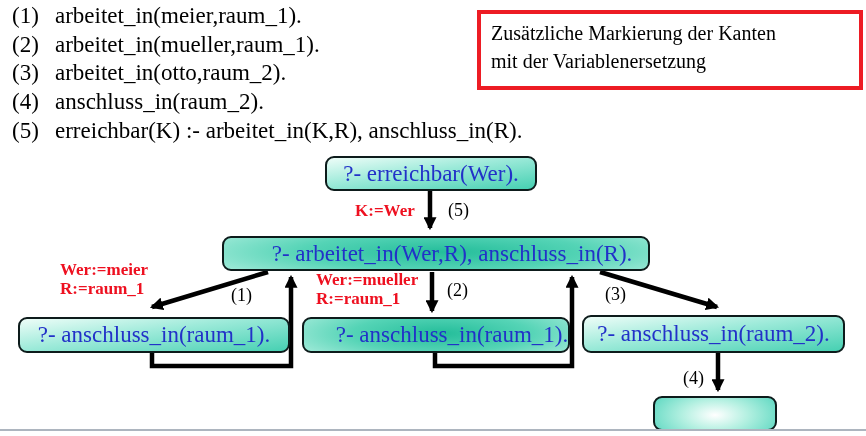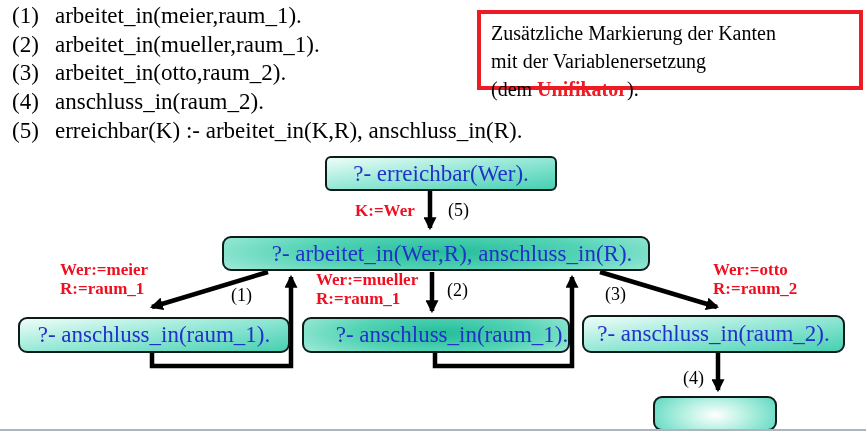--- a/index.html
+++ b/index.html
@@ -21,21 +21,21 @@
   .edges{position:absolute;left:0;top:0;}
   .edges line,.edges polyline{stroke:#000;stroke-width:4.5;fill:none;}
 
   
   .node{position:absolute;box-sizing:border-box;border:2px solid #0d1b1b;border-radius:9px;
         display:flex;align-items:center;justify-content:center;
         font-size:23px;color:#2231c8;white-space:nowrap;}
   .grad-a{background:linear-gradient(172deg,#eefdf8 0%,#9cead9 45%,#46d0b2 100%);}
   .grad-b{background:radial-gradient(ellipse 75% 130% at 52% 45%,#24bd9a 0%,#55d4b6 45%,#c6f5ea 100%);padding-left:32px;}
   .grad-c{background:radial-gradient(ellipse 60% 110% at 50% 55%,#ffffff 0%,#b4f0e1 45%,#5ad7c0 100%);}
-  .node-root{left:325px;top:156px;width:232px;height:35px;border-radius:6px;}
+  .node-root{left:325px;top:156px;width:212px;height:35px;}
   .node-goal{left:222px;top:236px;width:428px;height:35px;}
   .node-leaf1{left:18px;top:317px;width:272px;height:36px;}
   .node-leaf2{left:302px;top:317px;width:268px;height:36px;}
   .node-leaf3{left:582px;top:315px;width:263px;height:38px;justify-content:center;}
   .node-empty{left:653px;top:396px;width:124px;height:35px;}
 
   
   .unifier{position:absolute;color:#ee1020;font-weight:bold;font-size:17px;line-height:19px;white-space:nowrap;}
   .edgenum{position:absolute;color:#000;font-size:18px;white-space:nowrap;}
   .u5{left:355px;top:201px;}
@@ -74,21 +74,20 @@
     </div>
     <div class="clause-row">
       <span class="clause-num">(5)</span>
       <span>erreichbar(K) :- arbeitet_in(K,R), anschluss_in(R).</span>
     </div>
   </div>
 
   <div class="notebox">
     <div>Zusätzliche Markierung der Kanten</div>
     <div>mit der Variablenersetzung</div>
-    <div><span>(dem </span><span class="hl">Unifikator</span><span>).</span></div>
   </div>
 
   <svg class="edges" width="866" height="436">
     <defs>
       <marker id="ah" viewBox="0 0 12 12" refX="10" refY="6" markerWidth="13" markerHeight="13" orient="auto" markerUnits="userSpaceOnUse">
         <path d="M0,0 L12,6 L0,12 Z" fill="#000"></path>
       </marker>
     </defs>
     <line x1="430" y1="191" x2="430" y2="228" marker-end="url(#ah)"></line>
     <line x1="268" y1="272" x2="152" y2="307" marker-end="url(#ah)"></line>
@@ -120,24 +119,20 @@
 
   <div class="unifier u5">K:=Wer</div>
   <div class="unifier u1">
     <div>Wer:=meier</div>
     <div>R:=raum_1</div>
   </div>
   <div class="unifier u2">
     <div>Wer:=mueller</div>
     <div>R:=raum_1</div>
   </div>
-  <div class="unifier u3">
-    <div>Wer:=otto</div>
-    <div>R:=raum_2</div>
-  </div>
 
   <div class="edgenum e5">(5)</div>
   <div class="edgenum e1">(1)</div>
   <div class="edgenum e2">(2)</div>
   <div class="edgenum e3">(3)</div>
   <div class="edgenum e4">(4)</div>
 
   <div class="footer-line"></div>
 </div>
 

